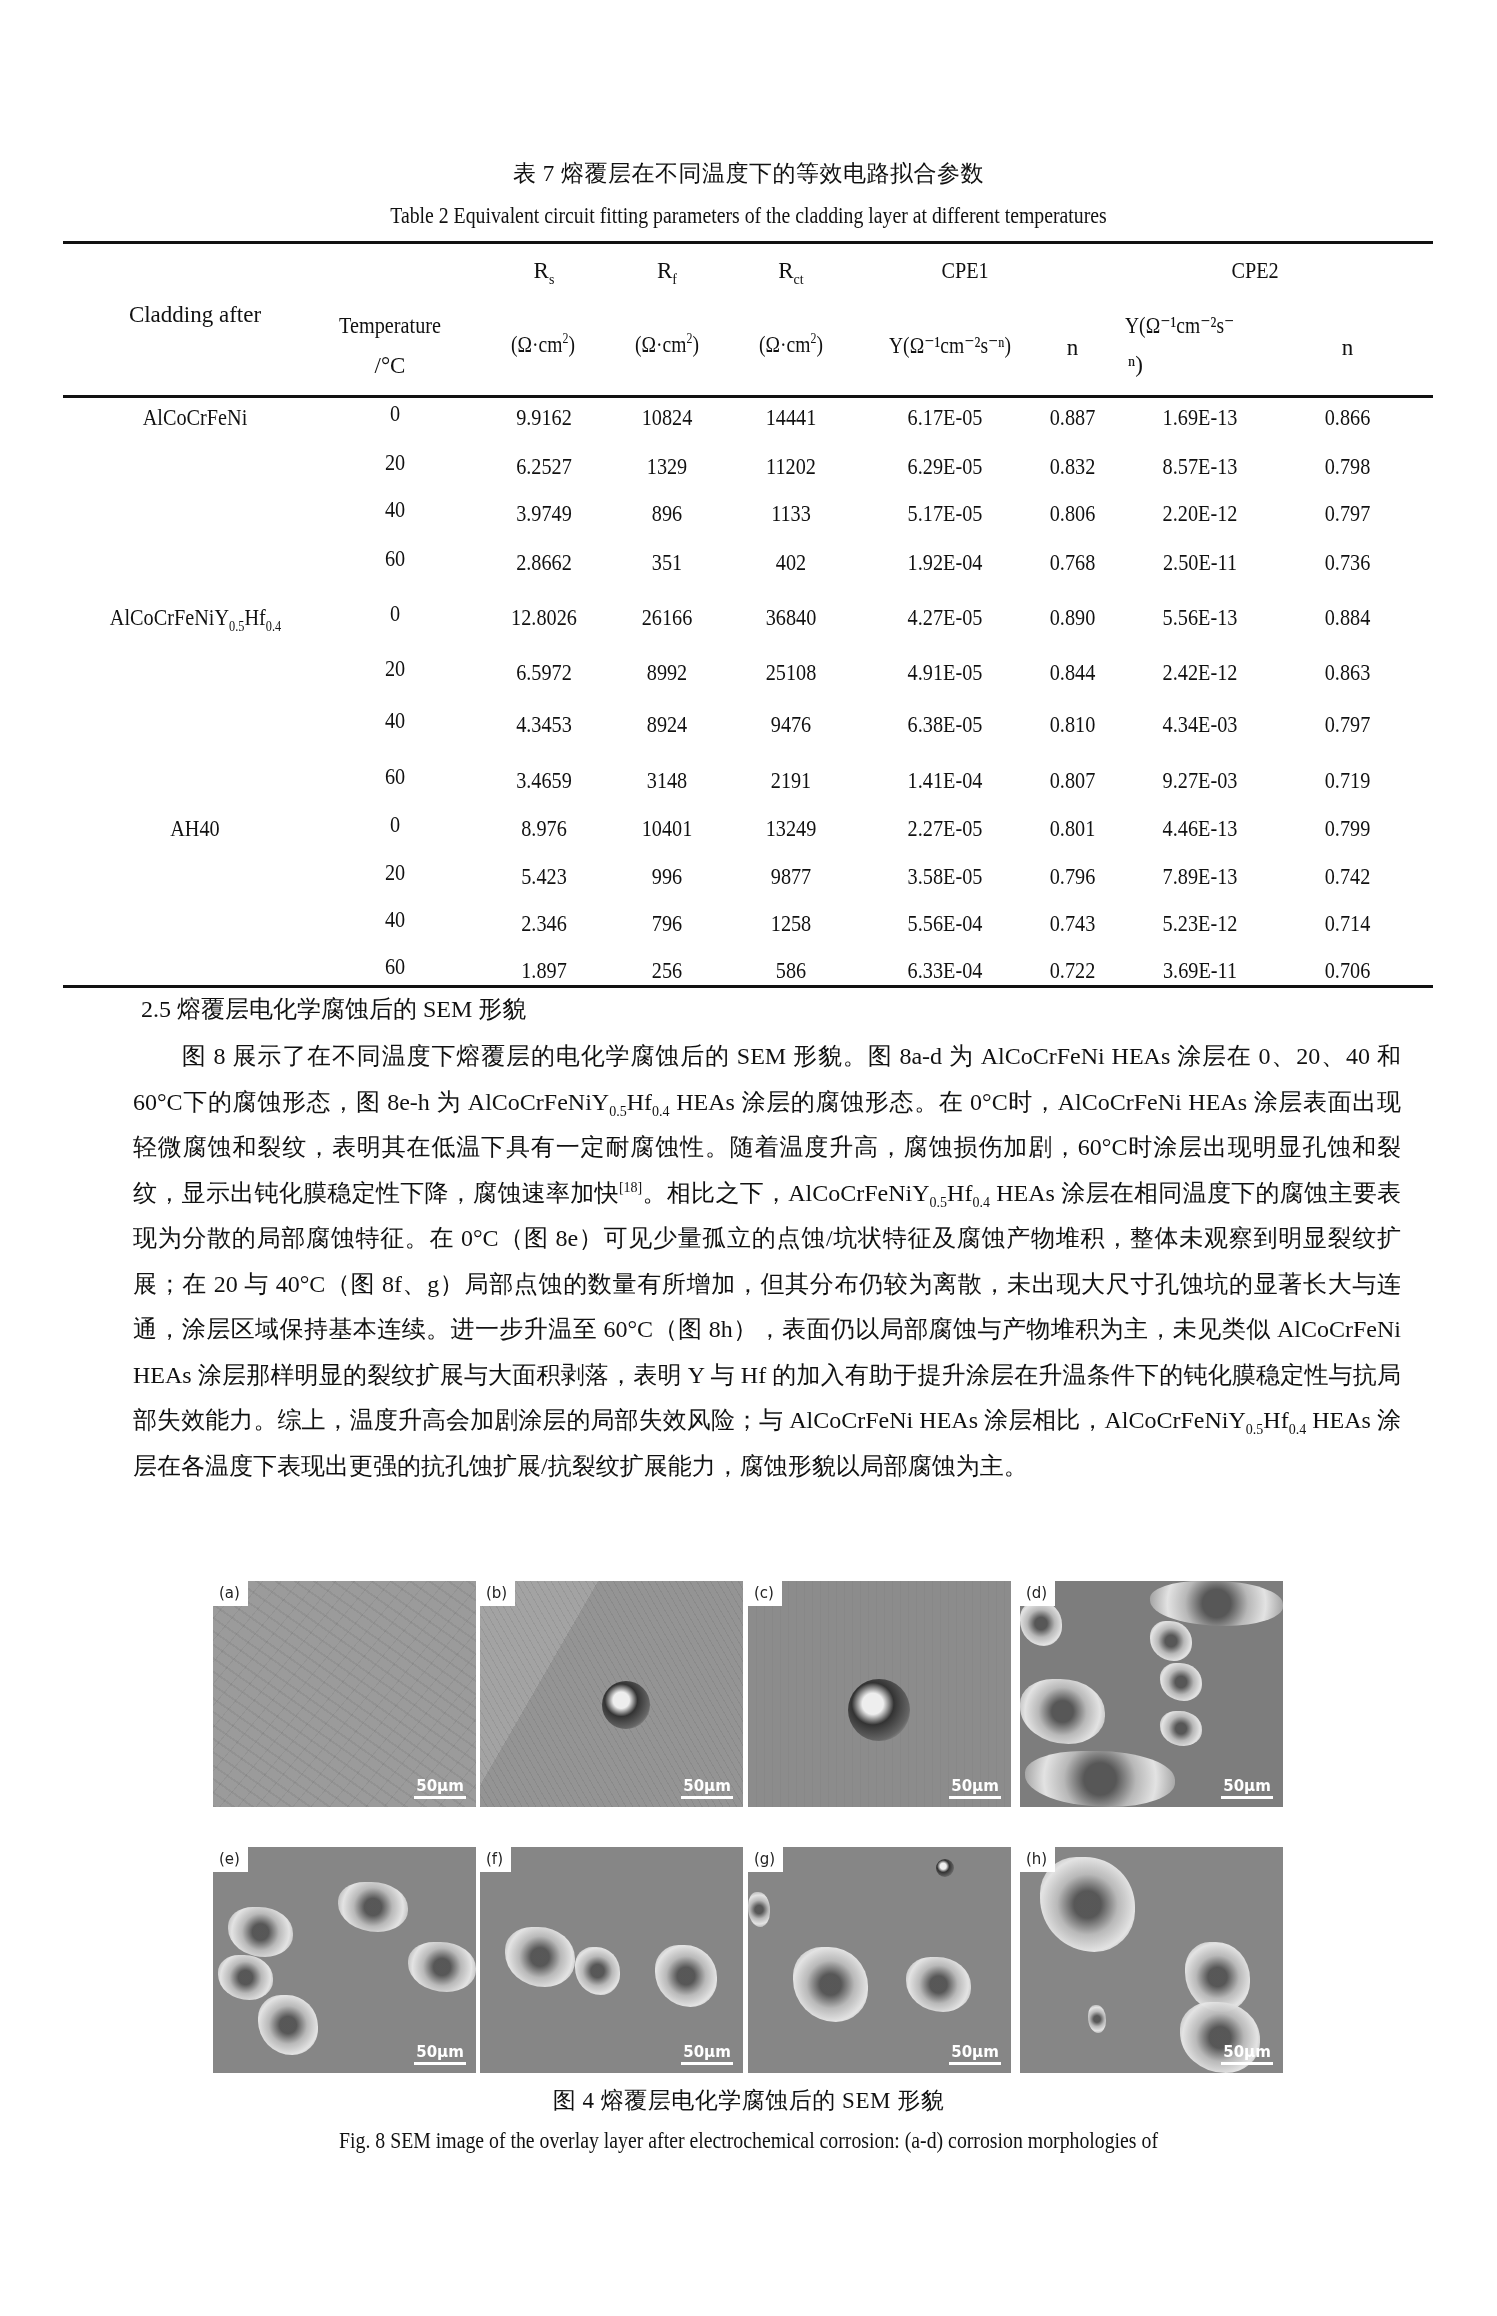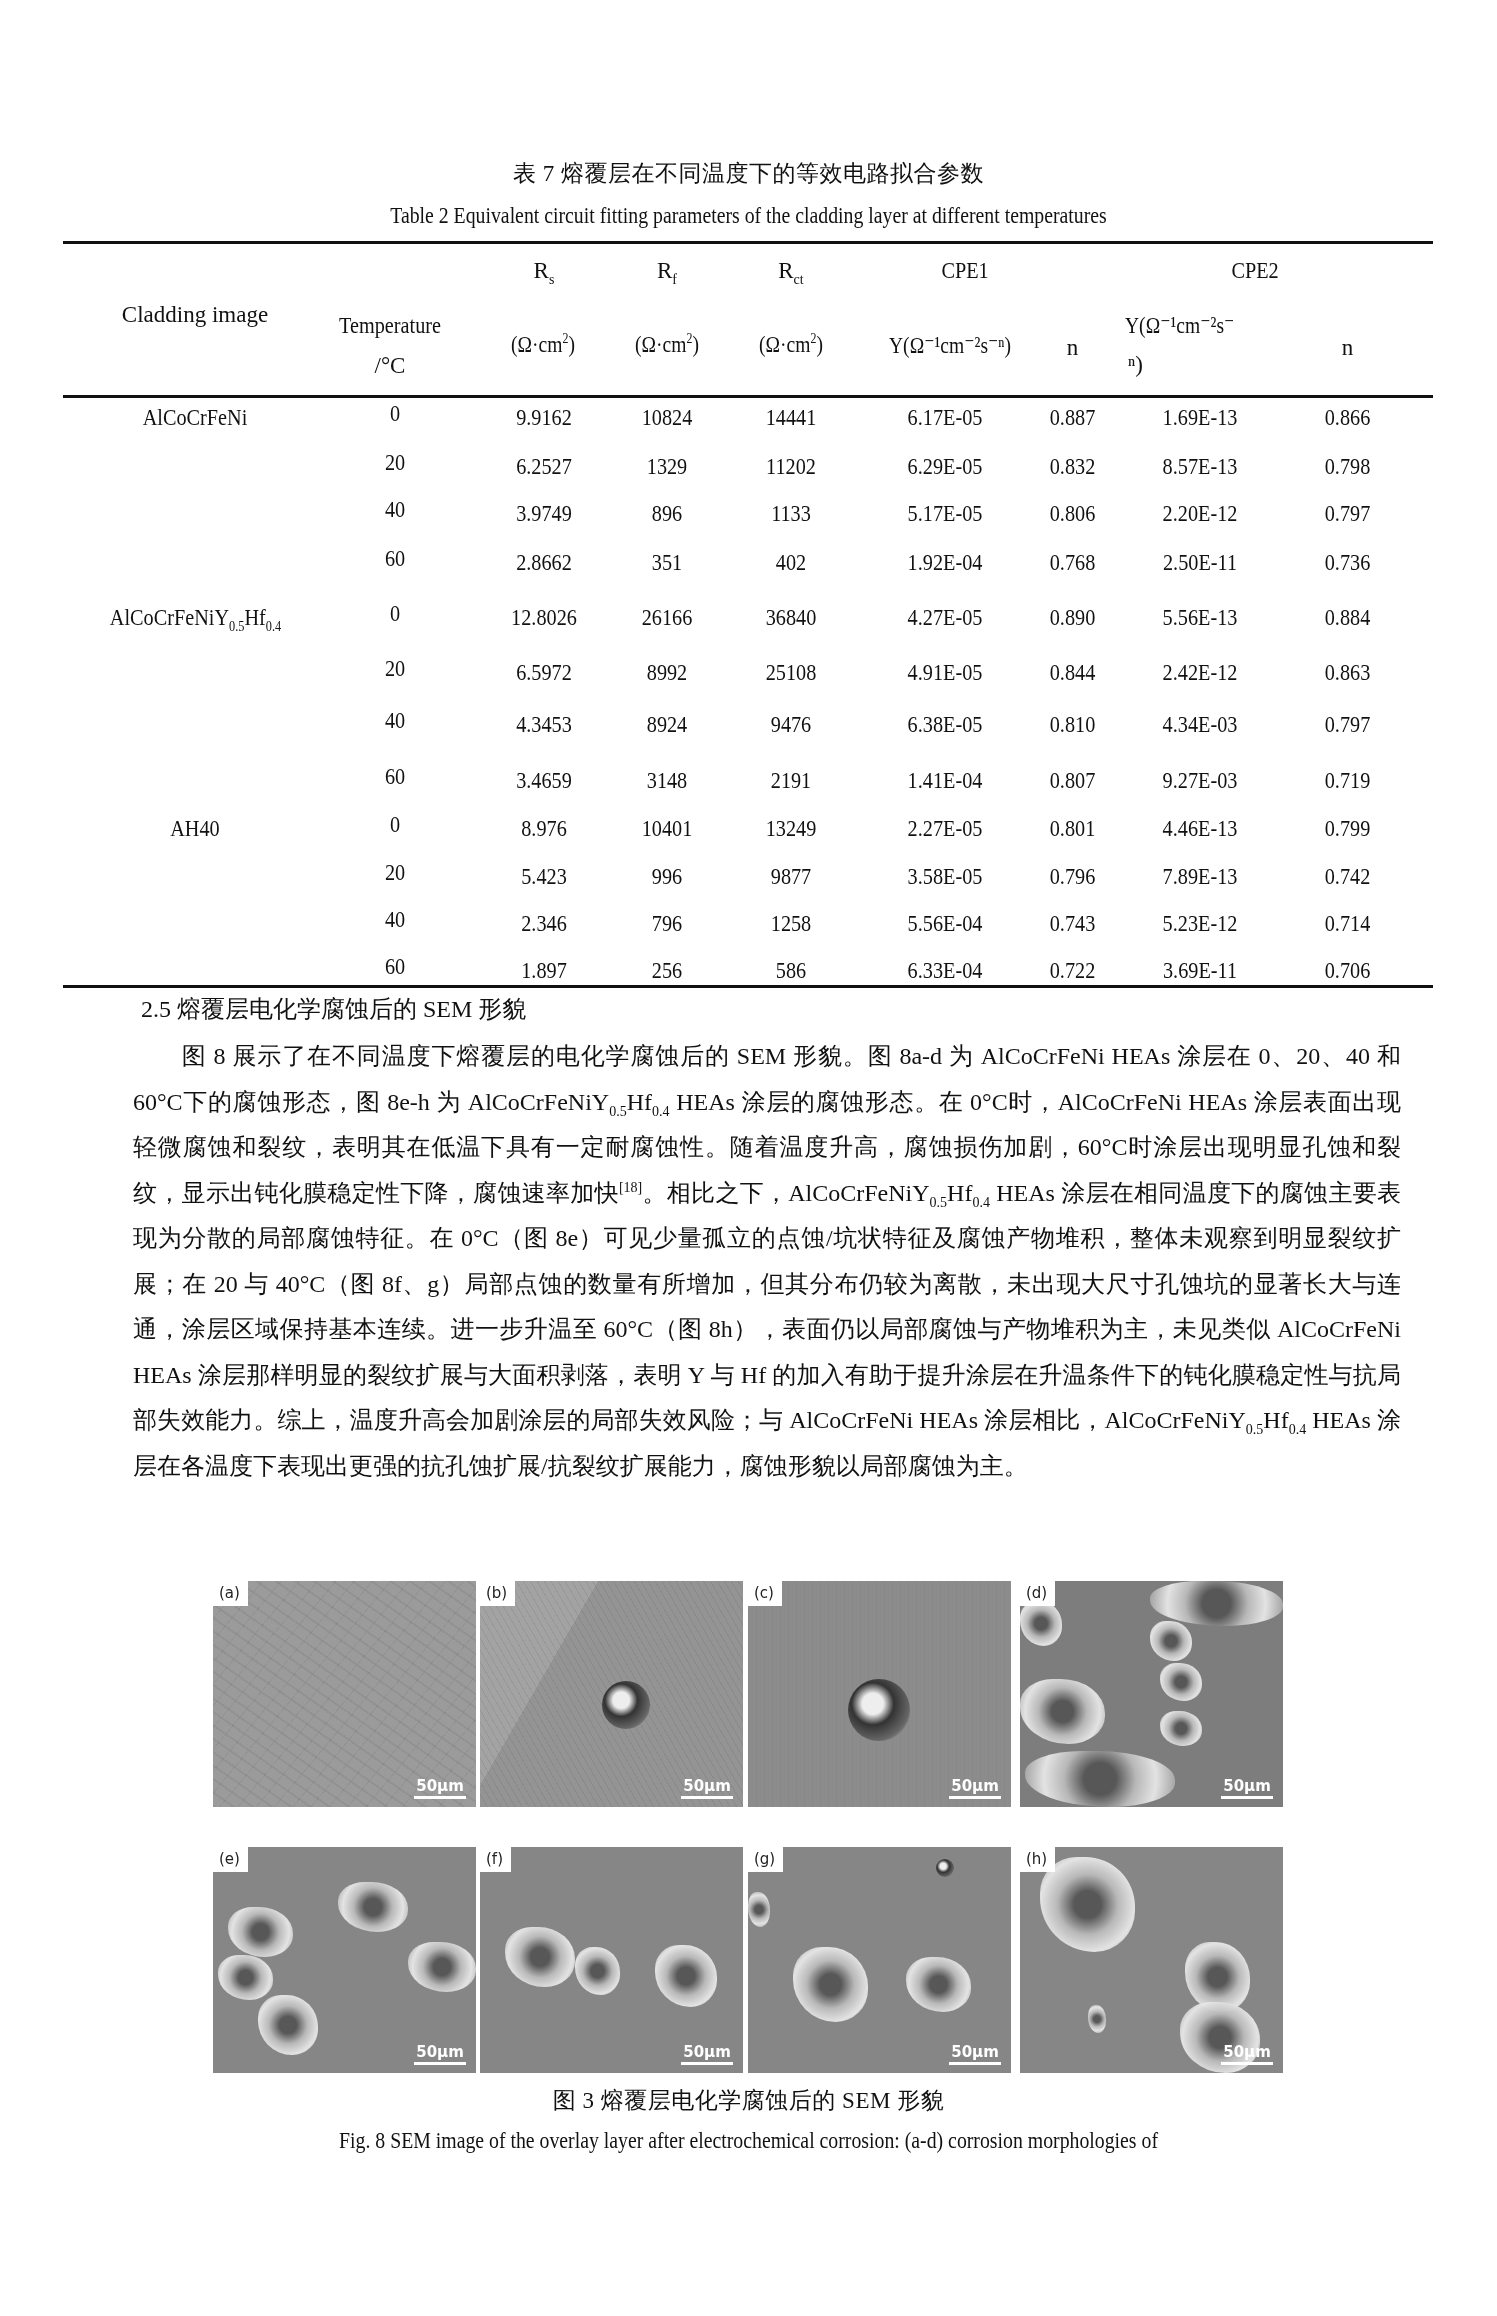--- a/index.html
+++ b/index.html
@@ -45,21 +45,21 @@
 </head>
 <body>
 
 <div class="abs caption-cn" style="top:158px;">表 7 熔覆层在不同温度下的等效电路拟合参数</div>
 <div class="abs caption-en" style="top:203px;">Table 2 Equivalent circuit fitting parameters of the cladding layer at different temperatures</div>
 
 <div>
   <div class="abs rule" style="top:241px;"></div>
 
   <div>
-    <div class="hdr" style="left:80px;width:230px;top:302px;">Cladding image</div>
+    <div class="hdr" style="left:80px;width:230px;top:302px;">Cladding after</div>
     <div class="hdr" style="left:320px;width:140px;top:313px;transform:scaleX(0.88);">Temperature</div>
     <div class="hdr" style="left:320px;width:140px;top:353px;">/°C</div>
 
     <div class="hdr" style="left:494px;width:100px;top:258px;"><span>R</span><sub>s</sub></div>
     <div class="hdr" style="left:617px;width:100px;top:258px;"><span>R</span><sub>f</sub></div>
     <div class="hdr" style="left:741px;width:100px;top:258px;"><span>R</span><sub>ct</sub></div>
 
     <div class="hdr" style="left:480px;width:126px;top:332px;transform:scaleX(0.85);"><span>(Ω·cm</span><sup>2</sup><span>)</span></div>
     <div class="hdr" style="left:604px;width:126px;top:332px;transform:scaleX(0.85);"><span>(Ω·cm</span><sup>2</sup><span>)</span></div>
     <div class="hdr" style="left:728px;width:126px;top:332px;transform:scaleX(0.85);"><span>(Ω·cm</span><sup>2</sup><span>)</span></div>
@@ -240,14 +240,14 @@
   <div class="panel tex4" style="left:1020px;top:1847px;background:#868686;">
     <div class="flake" style="left:20px;top:10px;width:95px;height:95px;"></div>
     <div class="flake" style="left:165px;top:95px;width:65px;height:70px;"></div>
     <div class="flake" style="left:160px;top:155px;width:80px;height:71px;"></div>
     <div class="flake" style="left:68px;top:158px;width:18px;height:28px;"></div>
     <span class="tag">(h)</span>
     <span class="scale"><span>50μm</span><span class="bar"></span></span>
   </div>
 </div>
 
-<div class="abs caption-cn" style="top:2085px;">图 3 熔覆层电化学腐蚀后的 SEM 形貌</div>
+<div class="abs caption-cn" style="top:2085px;">图 4 熔覆层电化学腐蚀后的 SEM 形貌</div>
 <div class="abs caption-en" style="top:2128px;">Fig. 8 SEM image of the overlay layer after electrochemical corrosion: (a-d) corrosion morphologies of</div>
 
 </body></html>

